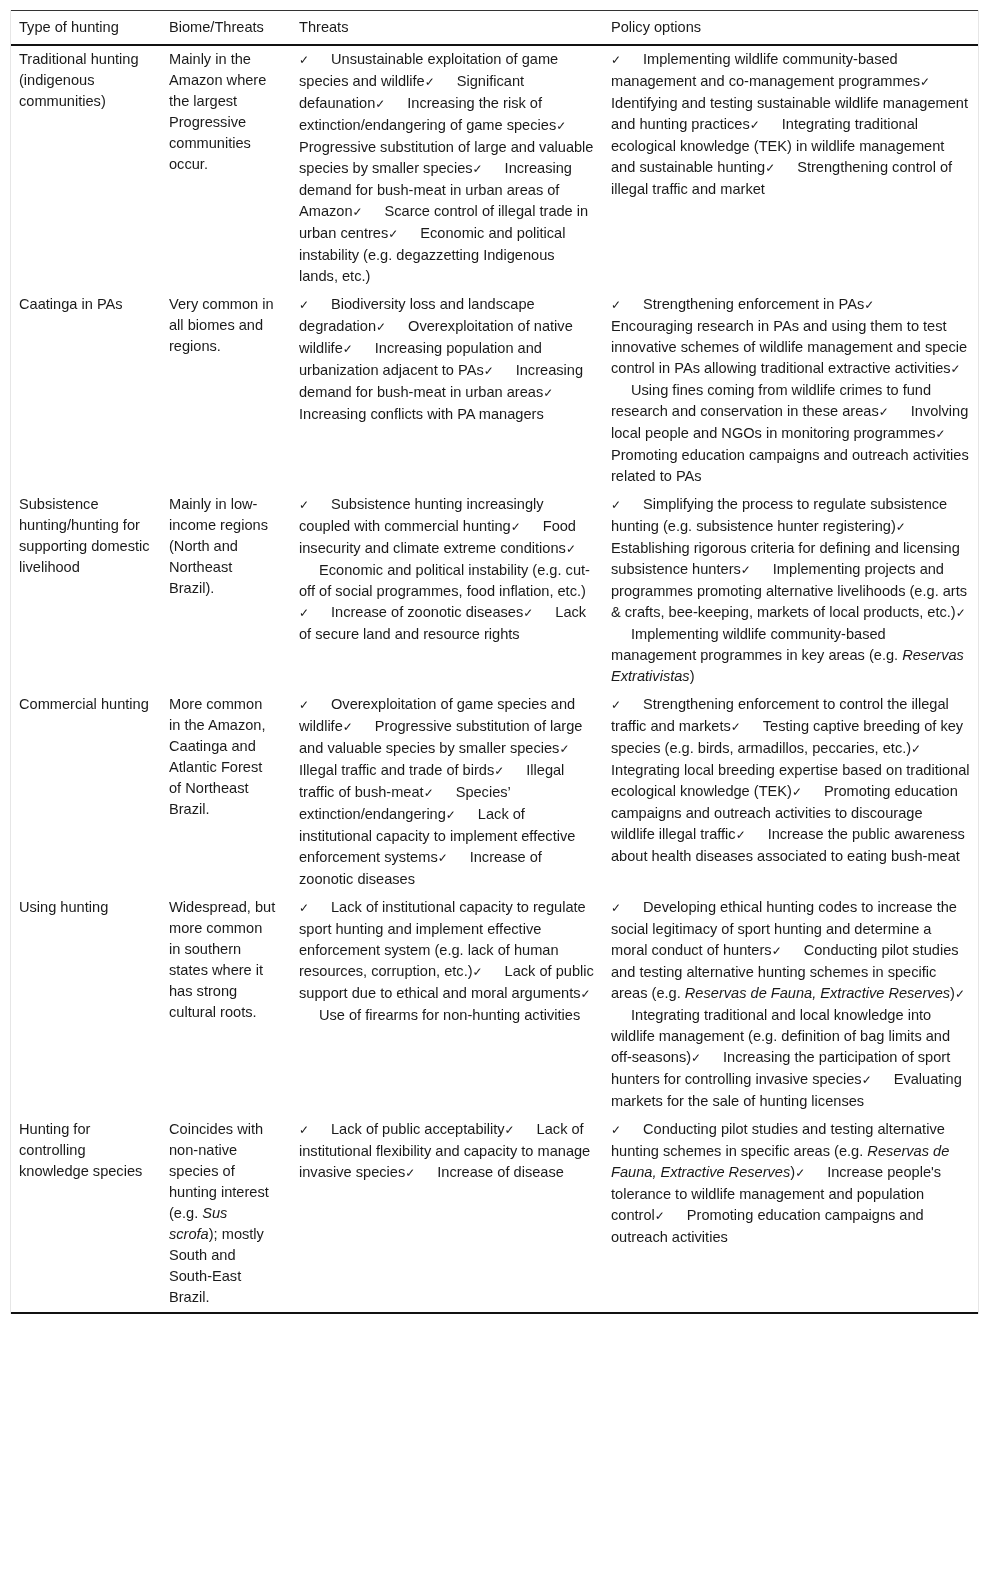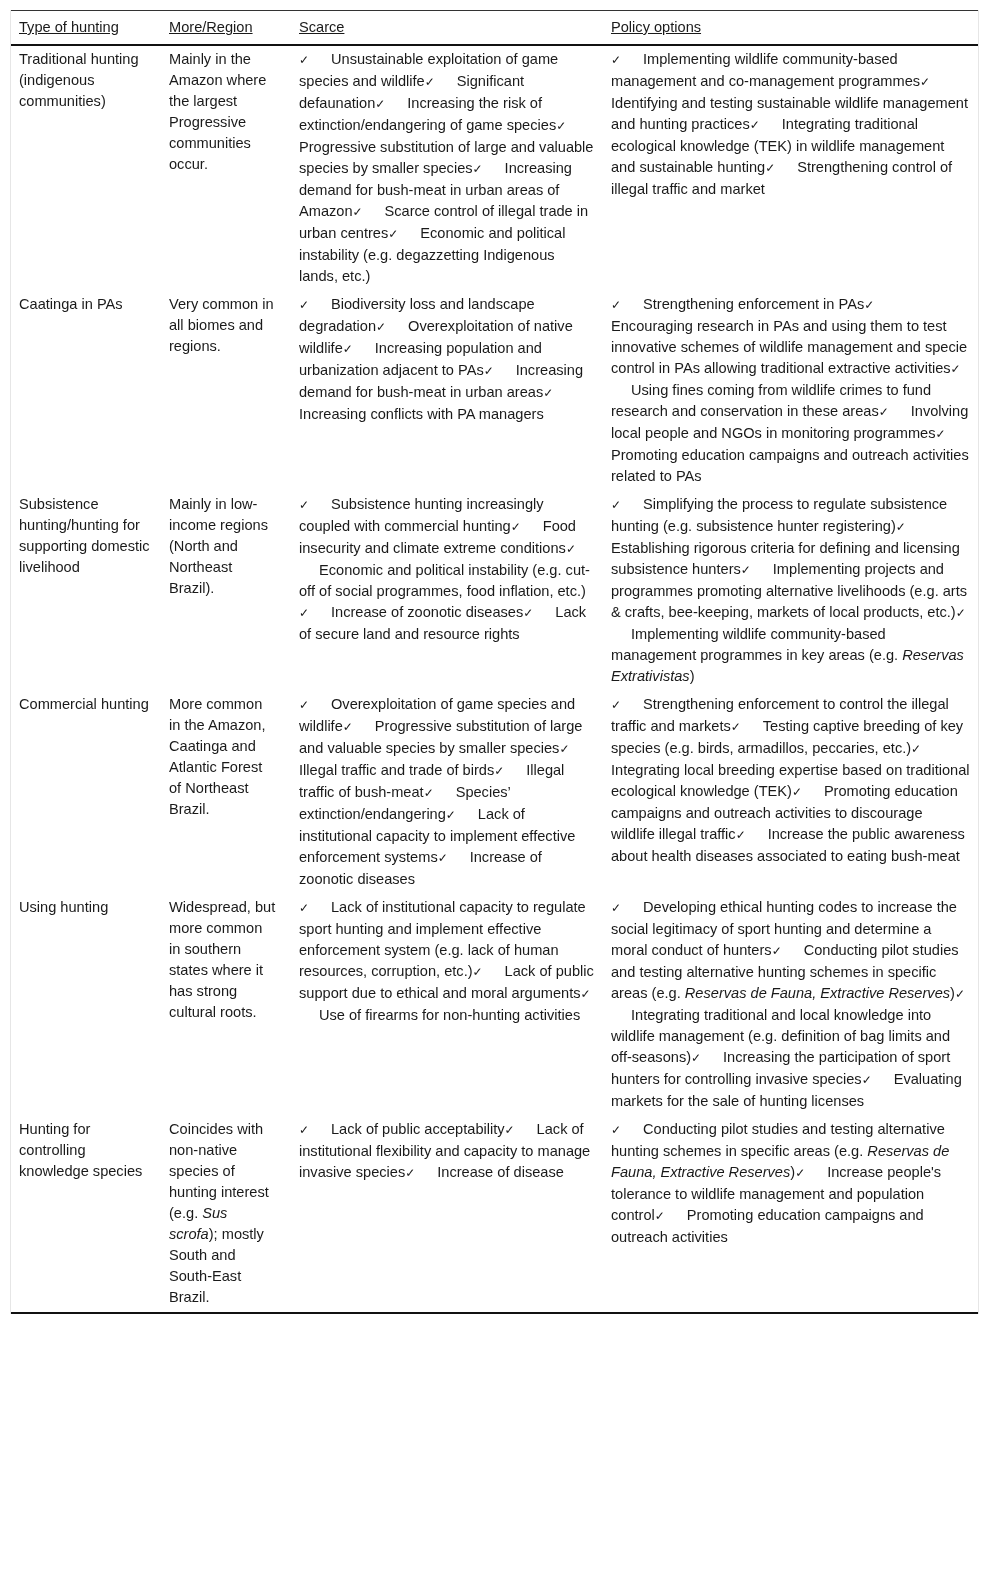--- a/index.html
+++ b/index.html
@@ -26,21 +26,20 @@
     font-size: 14.6px;
     line-height: 21px;
   }
   thead tr { border-top: 1px solid #333; border-bottom: 2px solid #111; }
   th {
     font-weight: normal;
     text-align: left;
     padding: 6px 8px 6px 8px;
     height: 21px;
     vertical-align: top;
-    text-decoration: underline;
   }
   tbody tr:last-child { border-bottom: 2px solid #111; }
   td {
     vertical-align: top;
     padding: 3px 8px 4px 8px;
     word-wrap: break-word;
   }
   col.c1 { width: 150px; }
   col.c2 { width: 130px; }
   col.c3 { width: 312px; }
@@ -57,22 +56,22 @@
   <table>
     <colgroup>
       <col class="c1">
         <col class="c2">
         <col class="c3">
         <col class="c4">
     </colgroup>
     <thead>
       <tr>
         <th>Type of hunting</th>
-        <th>More/Region</th>
-        <th>Scarce</th>
+        <th>Biome/Threats</th>
+        <th>Threats</th>
         <th>Policy options</th>
       </tr>
     </thead>
     <tbody id="tbody">
         <tr>
           <td>Traditional hunting (indigenous communities)</td>
           <td class="c2cell">Mainly in the Amazon where the largest Progressive communities occur.</td>
           <td><span class="item"><span class="chk">✓</span><span class="sp"></span><span>Unsustainable exploitation of game species and wildlife</span></span><span class="item"><span class="chk">✓</span><span class="sp"></span><span>Significant defaunation</span></span><span class="item"><span class="chk">✓</span><span class="sp"></span><span>Increasing the risk of extinction/endangering of game species</span></span><span class="item"><span class="chk">✓</span><span class="sp"></span><span>Progressive substitution of large and valuable species by smaller species</span></span><span class="item"><span class="chk">✓</span><span class="sp"></span><span>Increasing demand for bush-meat in urban areas of Amazon</span></span><span class="item"><span class="chk">✓</span><span class="sp"></span><span>Scarce control of illegal trade in urban centres</span></span><span class="item"><span class="chk">✓</span><span class="sp"></span><span>Economic and political instability (e.g. degazzetting Indigenous lands, etc.)</span></span></td>
           <td><span class="item"><span class="chk">✓</span><span class="sp"></span><span>Implementing wildlife community-based management and co-management programmes</span></span><span class="item"><span class="chk">✓</span><span class="sp"></span><span>Identifying and testing sustainable wildlife management and hunting practices</span></span><span class="item"><span class="chk">✓</span><span class="sp"></span><span>Integrating traditional ecological knowledge (TEK) in wildlife management and sustainable hunting</span></span><span class="item"><span class="chk">✓</span><span class="sp"></span><span>Strengthening control of illegal traffic and market</span></span></td>
         </tr>

